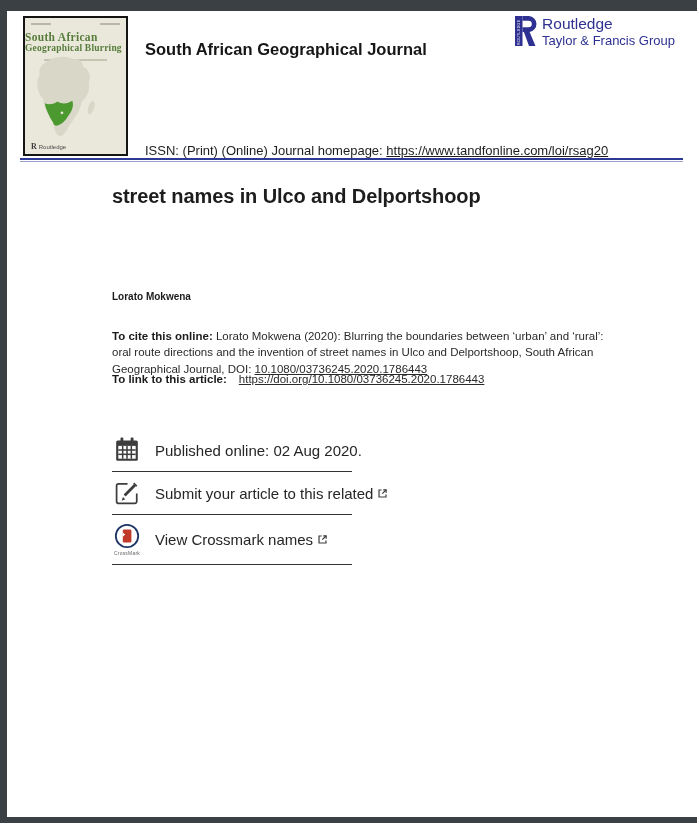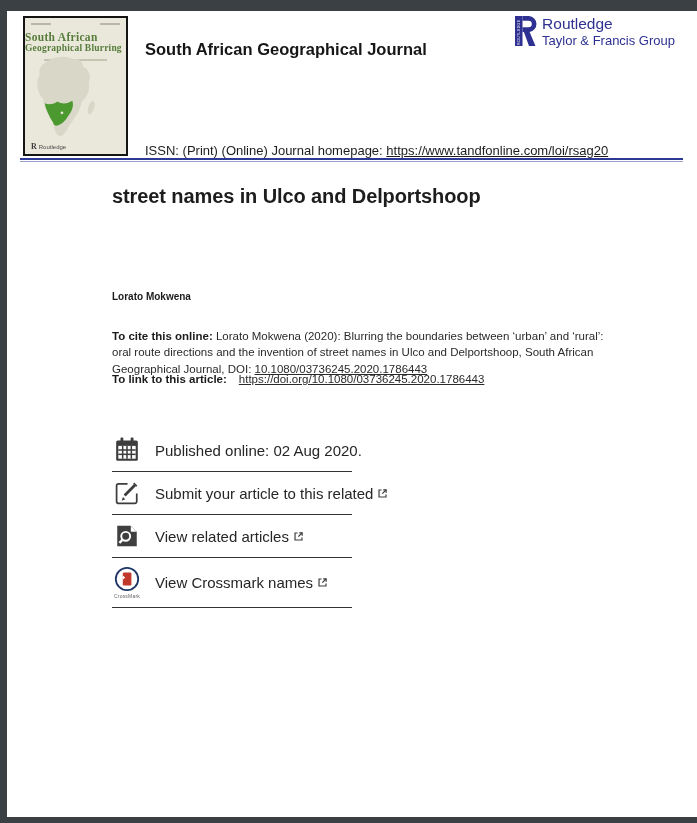--- a/index.html
+++ b/index.html
@@ -156,40 +156,20 @@
           <span>Submit your article to this related</span>
           <svg width="11" height="11" viewBox="0 0 12 12" fill="none" stroke="#3d3d3d" stroke-width="1.3">
             <path d="M5 2.2 H2.2 V9.8 H9.8 V7"></path>
               <path d="M6.8 2 H10 V5.2"></path>
               <path d="M9.8 2.2 L5.8 6.2"></path>
           </svg>
         </span>
       </div>
     </a>
 
-    <a href="#" class="rowlink">
-      <div class="row">
-        <span class="ic">
-          <svg width="26" height="26" viewBox="0 0 24 24">
-            <path d="M3 2.5 H15.5 L21 8 V21.5 H3 Z" fill="#3f3f3f"></path>
-            <path d="M15.5 2.5 L21 8 H15.5 Z" fill="#ffffff"></path>
-            <circle cx="10.8" cy="12.3" r="4.1" fill="none" stroke="#ffffff" stroke-width="1.8"></circle>
-            <path d="M7.9 15.3 L5 18.4" stroke="#ffffff" stroke-width="2.2"></path>
-          </svg>
-        </span>
-        <span class="lbl">
-          <span>View related articles</span>
-          <svg width="11" height="11" viewBox="0 0 12 12" fill="none" stroke="#3d3d3d" stroke-width="1.3">
-            <path d="M5 2.2 H2.2 V9.8 H9.8 V7"></path>
-              <path d="M6.8 2 H10 V5.2"></path>
-              <path d="M9.8 2.2 L5.8 6.2"></path>
-          </svg>
-        </span>
-      </div>
-    </a>
 
     <a href="#" class="rowlink">
       <div class="row">
         <span class="ic">
           <svg width="26" height="26" viewBox="0 0 26 26">
             <circle cx="13" cy="13" r="11.2" fill="#ffffff" stroke="#1f3566" stroke-width="1.8"></circle>
             <rect x="8.8" y="6.6" width="8.6" height="12.8" rx="1.2" fill="#c0392b"></rect>
             <path d="M8.8 9.4 l2.4 2.2 -2.4 2.2 z" fill="#ffffff"></path>
           </svg>
           <span class="badge">CrossMark</span>

